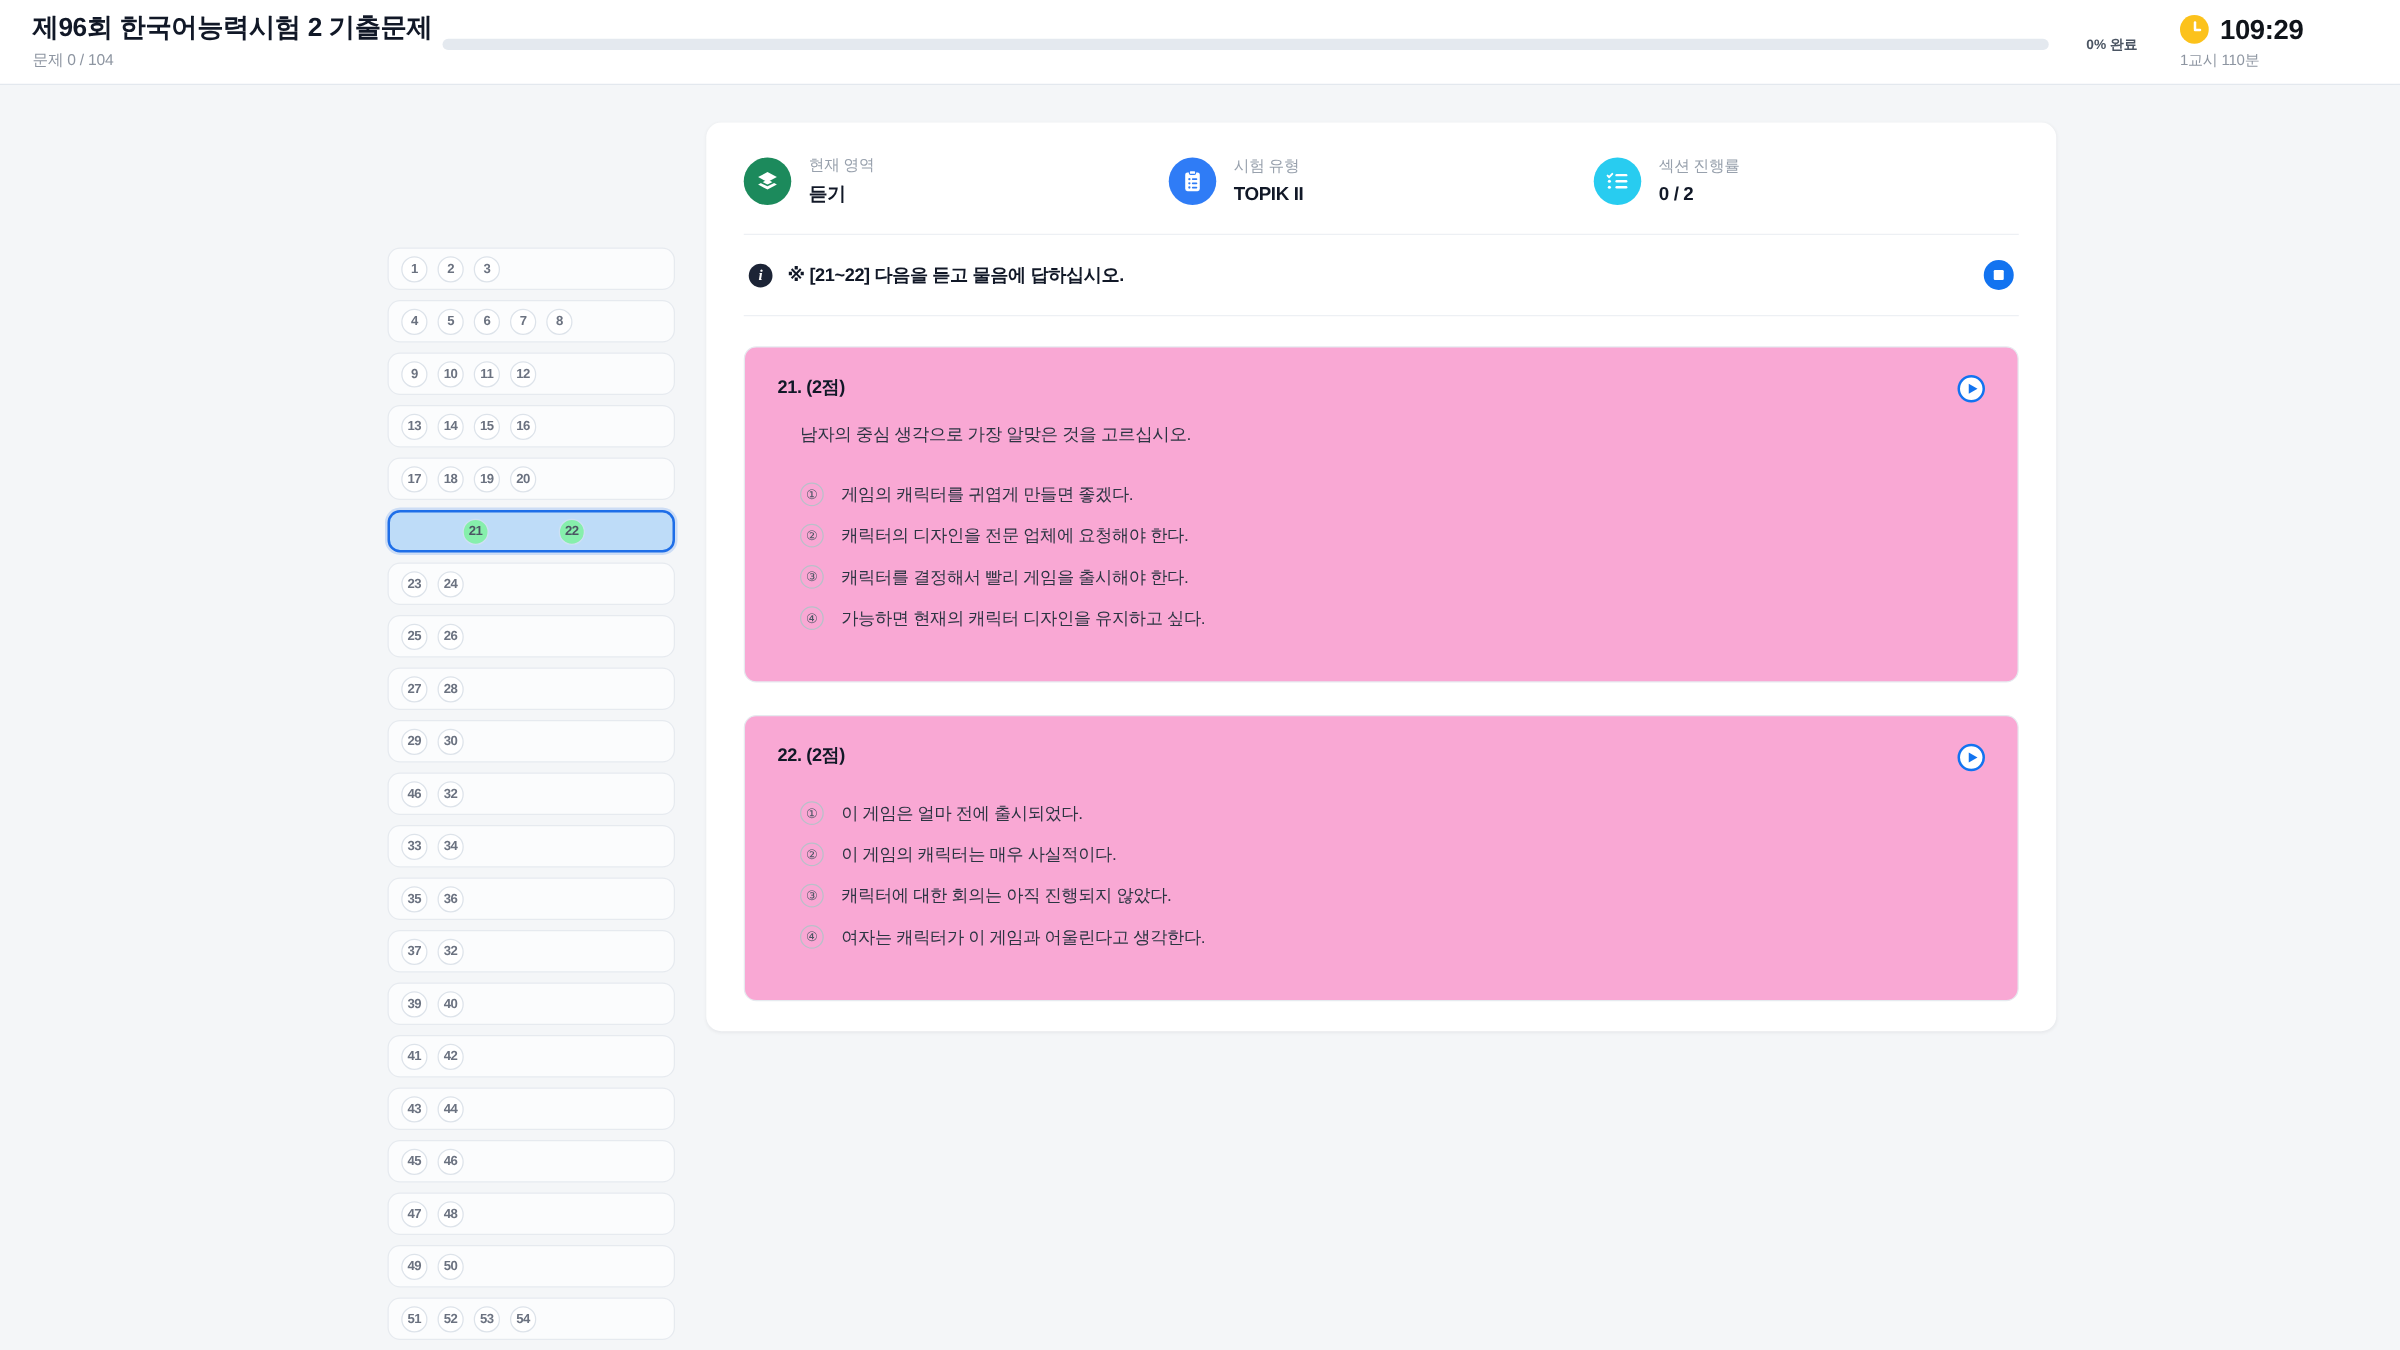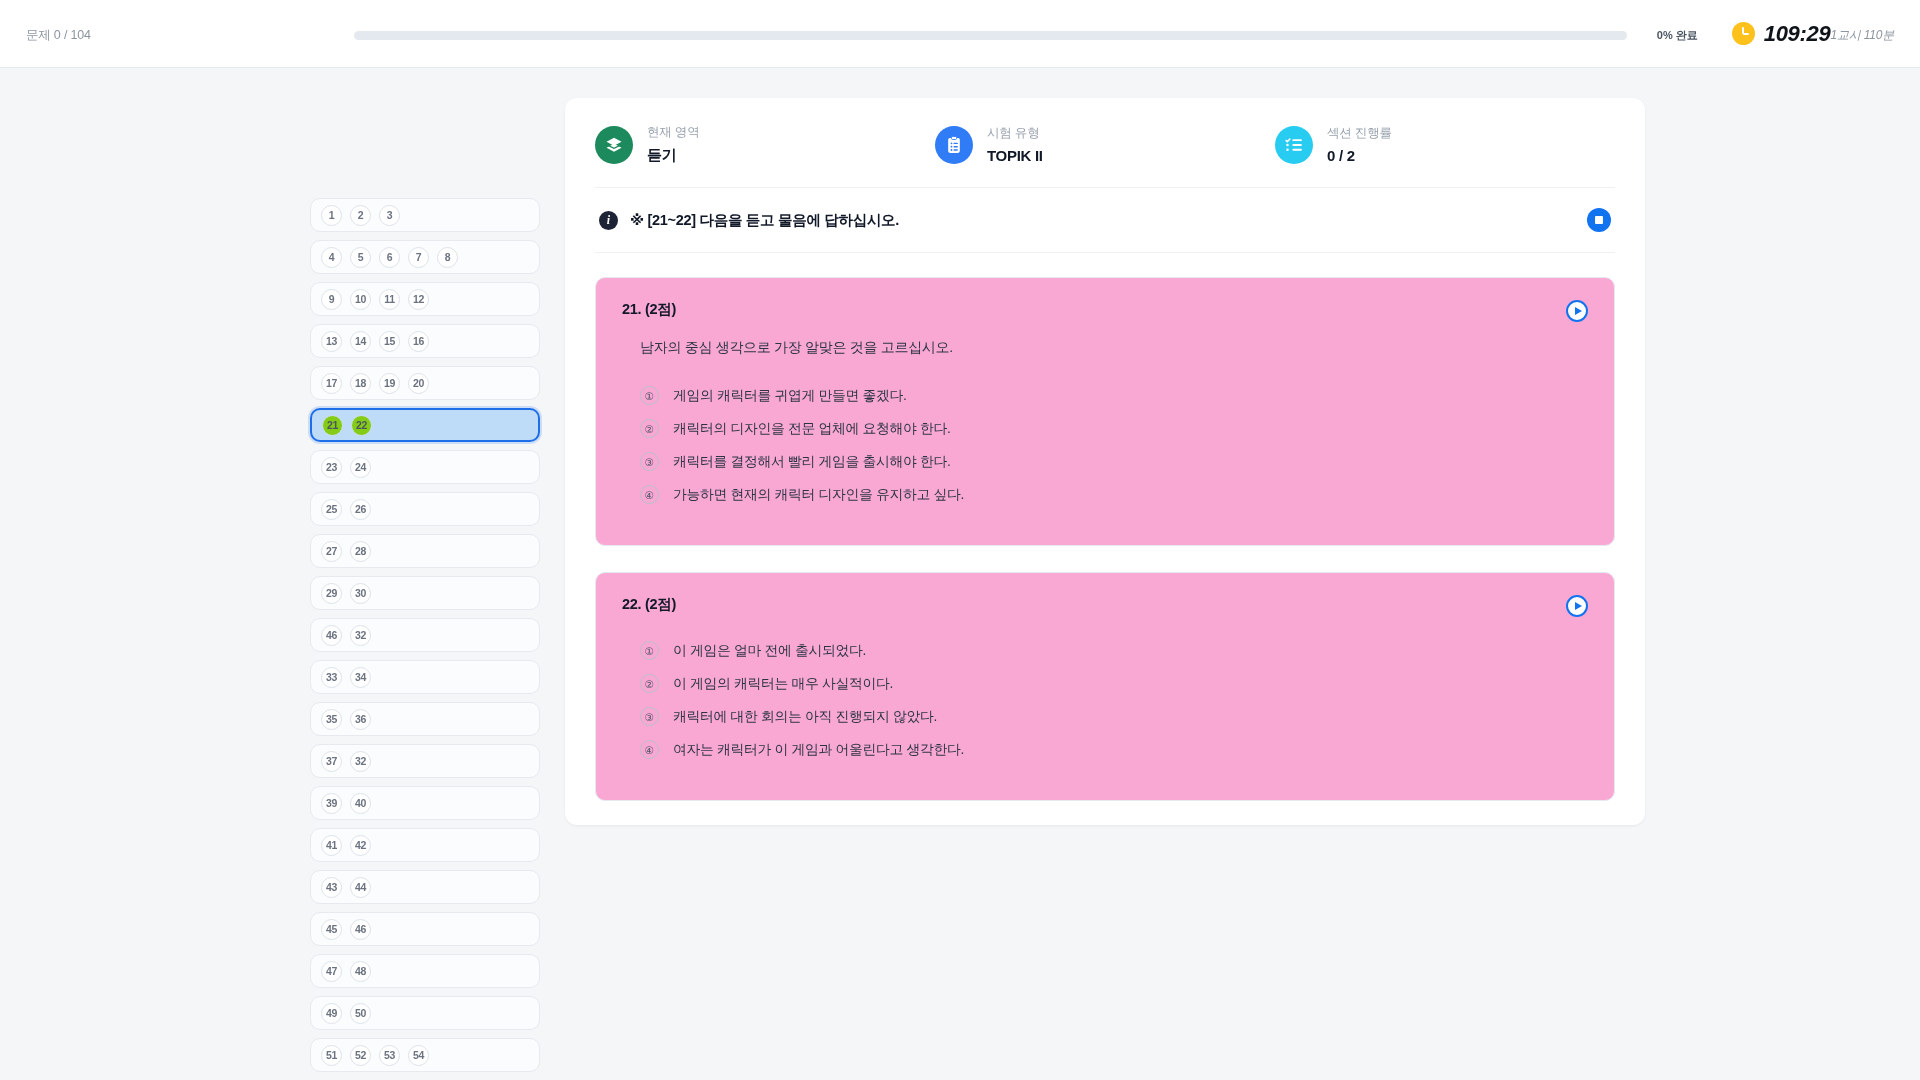--- a/index.html
+++ b/index.html
@@ -61,25 +61,24 @@
     font-size: 11px;
     font-weight: bold;
     color: #4b5563;
     margin-left: 22px;
     margin-right: 34px;
     white-space: nowrap;
     margin-top: 4px;
   }
   .header-right {
     display: flex;
-    flex-direction: row;
-    align-items: center;
+    flex-direction: column;
+    align-items: flex-start;
     justify-content: center;
     min-width: 150px;
-    font-style: italic;
   }
   .timer-row { display: flex; align-items: center; gap: 9px; }
   #clock-icon {
     width: 23px; height: 23px;
     border-radius: 50%;
     background: #fcc21b;
     display: inline-flex;
     align-items: center;
     justify-content: center;
     position: relative;
@@ -155,23 +154,24 @@
     color: #6b7280;
     font-size: 10.5px;
     font-weight: bold;
     display: inline-flex;
     align-items: center;
     justify-content: center;
     flex: none;
     letter-spacing: -0.3px;
   }
   .nav-group.active .qnum {
-    background: #84cc16;
+    background: #86efac;
     border-color: #cfe0f4;
     color: #4b5563;
+    margin-left: 48px;
   }
 
   
   #main-panel {
     width: 1080px;
     margin-left: 25px;
     background: #ffffff;
     border-radius: 12px;
     box-shadow: 0 1px 3px rgba(16,24,40,0.06);
     padding: 26px 30px 24px 30px;
@@ -324,20 +324,21 @@
     border-top: 4.5px solid transparent;
     border-bottom: 4.5px solid transparent;
     margin-left: 2px;
   }
 </style>
 </head>
 <body>
 
 <div id="app-header">
   <div class="header-left">
+    <div id="exam-title">제96회 한국어능력시험 2 기출문제</div>
     <div id="question-counter">문제 0 / 104</div>
   </div>
 
   <div class="header-progress-wrap">
     <div id="header-progress-track">
       <div id="header-progress-fill" style="width: 0%;"></div>
     </div>
   </div>
 
   <div id="progress-percent-label">0% 완료</div>

